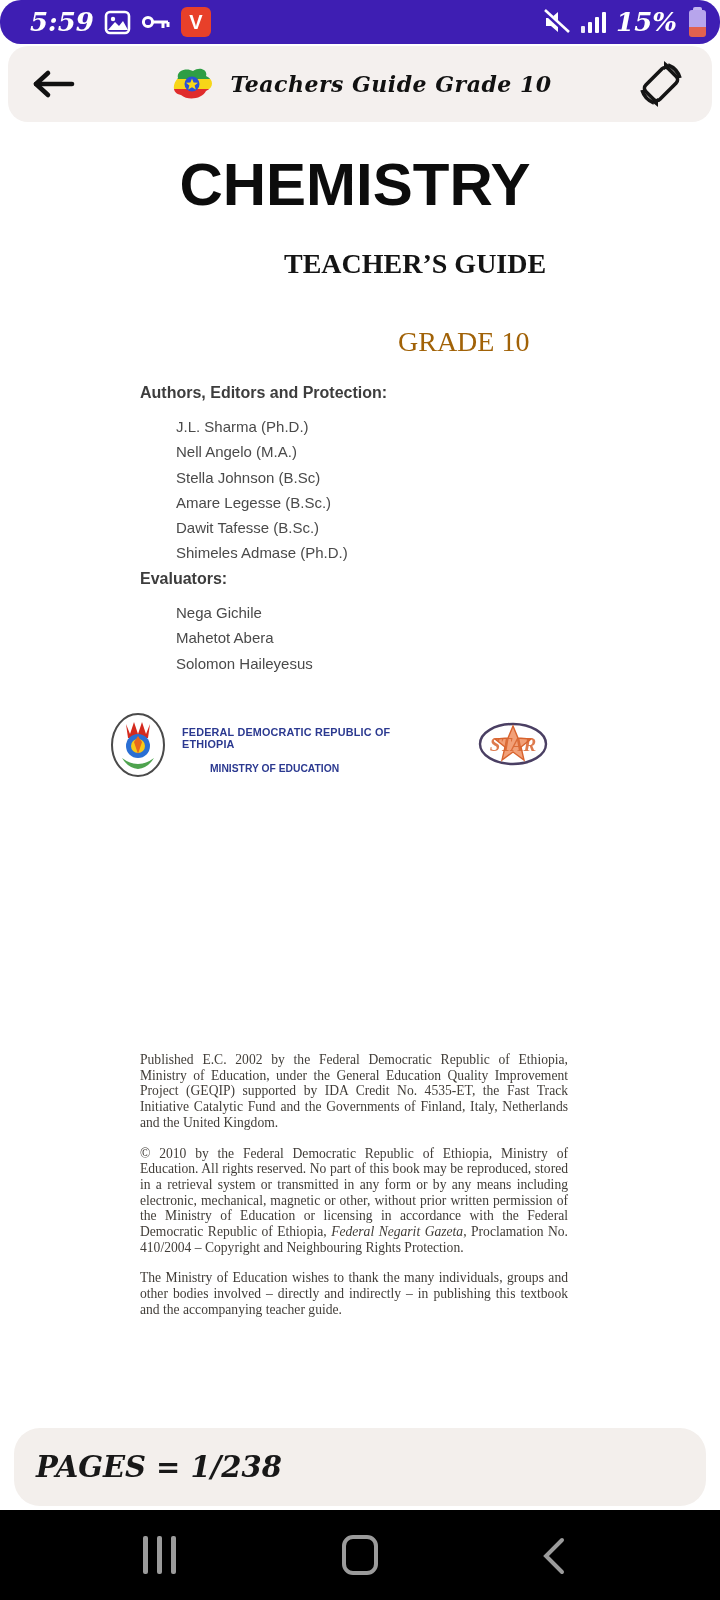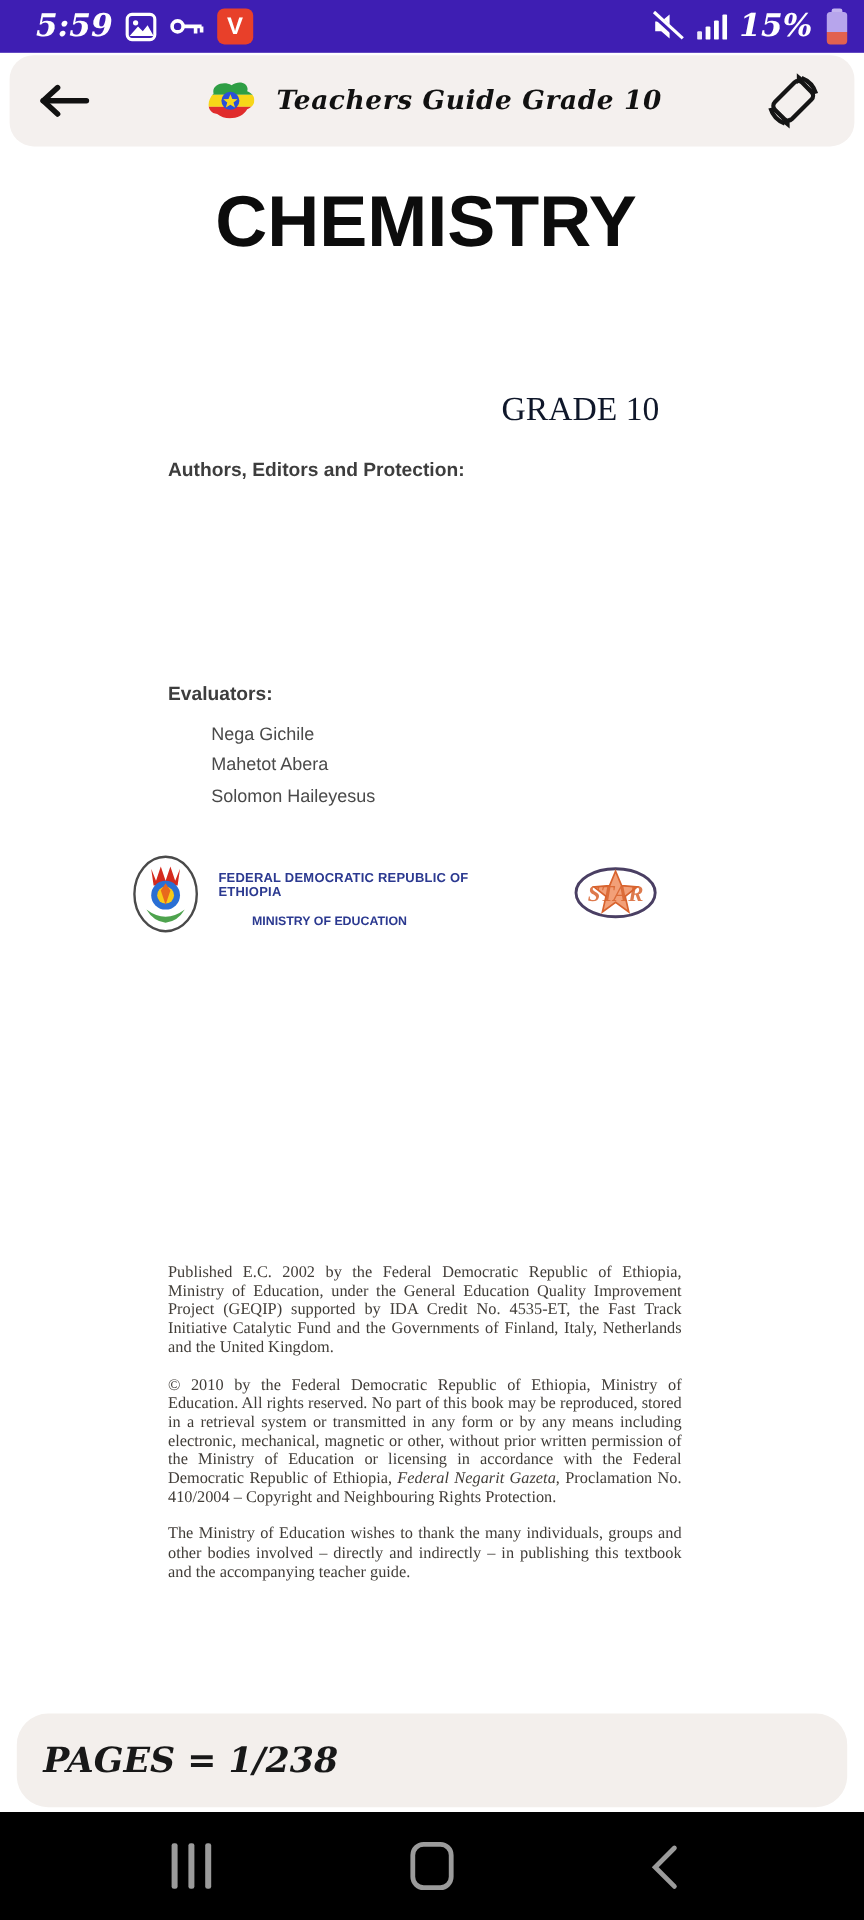--- a/index.html
+++ b/index.html
@@ -2,21 +2,21 @@
 <html><head>
 <meta charset="utf-8">
 <style>
   * { margin:0; padding:0; box-sizing:border-box; }
   html,body { background:#222; }
   body { width:720px; margin:0 auto; font-family:"Liberation Sans", sans-serif; }
   .screen { position:relative; width:720px; height:1600px; background:#ffffff; overflow:hidden; }
 
   
   .status-bar { position:absolute; left:0; top:0; width:720px; height:44px; background:#3e1eb3;
-    display:flex; align-items:center; justify-content:space-between; padding:0 14px 0 30px; }
+    display:flex; align-items:center; justify-content:space-between; padding:0 14px 0 30px;border-radius:21px; }
   .sb-left, .sb-right { display:flex; align-items:center; gap:10px; }
   .sb-time, .sb-batt-text { font-family:"DejaVu Serif", serif; font-style:italic; font-weight:bold;
     color:#ffffff; font-size:26px; line-height:1; }
   .v-badge { width:30px; height:30px; background:#e8402a; border-radius:6px; color:#fff;
     font-weight:bold; font-size:20px; display:flex; align-items:center; justify-content:center; }
   .battery { position:relative; width:17px; height:30px; margin-left:2px; }
   .battery .cap { position:absolute; top:0; left:4px; width:9px; height:4px; background:#c3b4ef; border-radius:2px 2px 0 0; }
   .battery .body { position:absolute; top:3px; left:0; width:17px; height:27px; border-radius:3px;
     background:linear-gradient(to bottom, #b7a5ec 0%, #b7a5ec 63%, #e2614f 63%, #e2614f 100%); }
 
@@ -30,21 +30,21 @@
   .app-title { font-family:"DejaVu Serif", serif; font-style:italic; font-weight:600;
     font-size:22px; color:#111; letter-spacing:0.5px; }
 
   
   .page { position:absolute; left:0; top:122px; width:720px; height:1452px; background:#fff; overflow:hidden; }
   .doc-title { position:absolute; left:0; top:28px; width:720px; text-align:center; transform:translateX(-5px);
     font-size:60px; font-weight:bold; letter-spacing:0px; color:#0c0c0c; font-family:"Liberation Sans", sans-serif; }
   .doc-subtitle { position:absolute; left:284px; top:126px; font-family:"Liberation Serif", serif;
     font-weight:bold; font-size:28px; color:#141414; }
   .doc-grade { position:absolute; left:398px; top:204px; font-family:"Liberation Serif", serif;
-    font-size:28px; color:#0f172a;margin-left:20px; }
+    font-size:28px; color:#a16207; }
   .sec-heading { position:absolute; left:140px; font-weight:bold; font-size:16px; color:#3d3d3d; }
   .authors-heading { top:262px; }
   .evaluators-heading { top:448px; }
   .name-list { position:absolute; left:176px; list-style:none; }
   .authors-list { top:292px; }
   .evaluators-list { top:478px; }
   .name-list li { font-size:15px; color:#4a4a4a; line-height:25.3px; }
 
   .logos-row { position:absolute; left:0; top:586px; width:720px; height:80px;padding-left:38px; }
   .moe-seal { position:absolute; left:110px; top:4px; }
@@ -156,23 +156,32 @@
         <path d="M34 8 A 20 20 0 0 1 46 21" fill="none" stroke="#151515" stroke-width="3.6"></path>
         <path d="M30 4 L36 9 L30 13" fill="#151515"></path>
         <path d="M20 46 A 20 20 0 0 1 8 33" fill="none" stroke="#151515" stroke-width="3.6"></path>
         <path d="M24 50 L18 45 L24 41" fill="#151515"></path>
       </svg>
     </button>
   </div>
 
   <div class="page">
     <div class="doc-title">CHEMISTRY</div>
+    <div class="doc-subtitle">TEACHER’S GUIDE</div>
     <div class="doc-grade">GRADE 10</div>
 
     <div class="sec-heading authors-heading">Authors, Editors and Protection:</div>
+    <ul class="name-list authors-list">
+      <li>J.L. Sharma (Ph.D.)</li>
+      <li>Nell Angelo (M.A.)</li>
+      <li>Stella Johnson (B.Sc)</li>
+      <li>Amare Legesse (B.Sc.)</li>
+      <li>Dawit Tafesse (B.Sc.)</li>
+      <li>Shimeles Admase (Ph.D.)</li>
+    </ul>
 
     <div class="sec-heading evaluators-heading">Evaluators:</div>
     <ul class="name-list evaluators-list">
       <li>Nega Gichile</li>
       <li>Mahetot Abera</li>
       <li>Solomon Haileyesus</li>
     </ul>
 
     <div class="logos-row">
       <span class="moe-seal">

